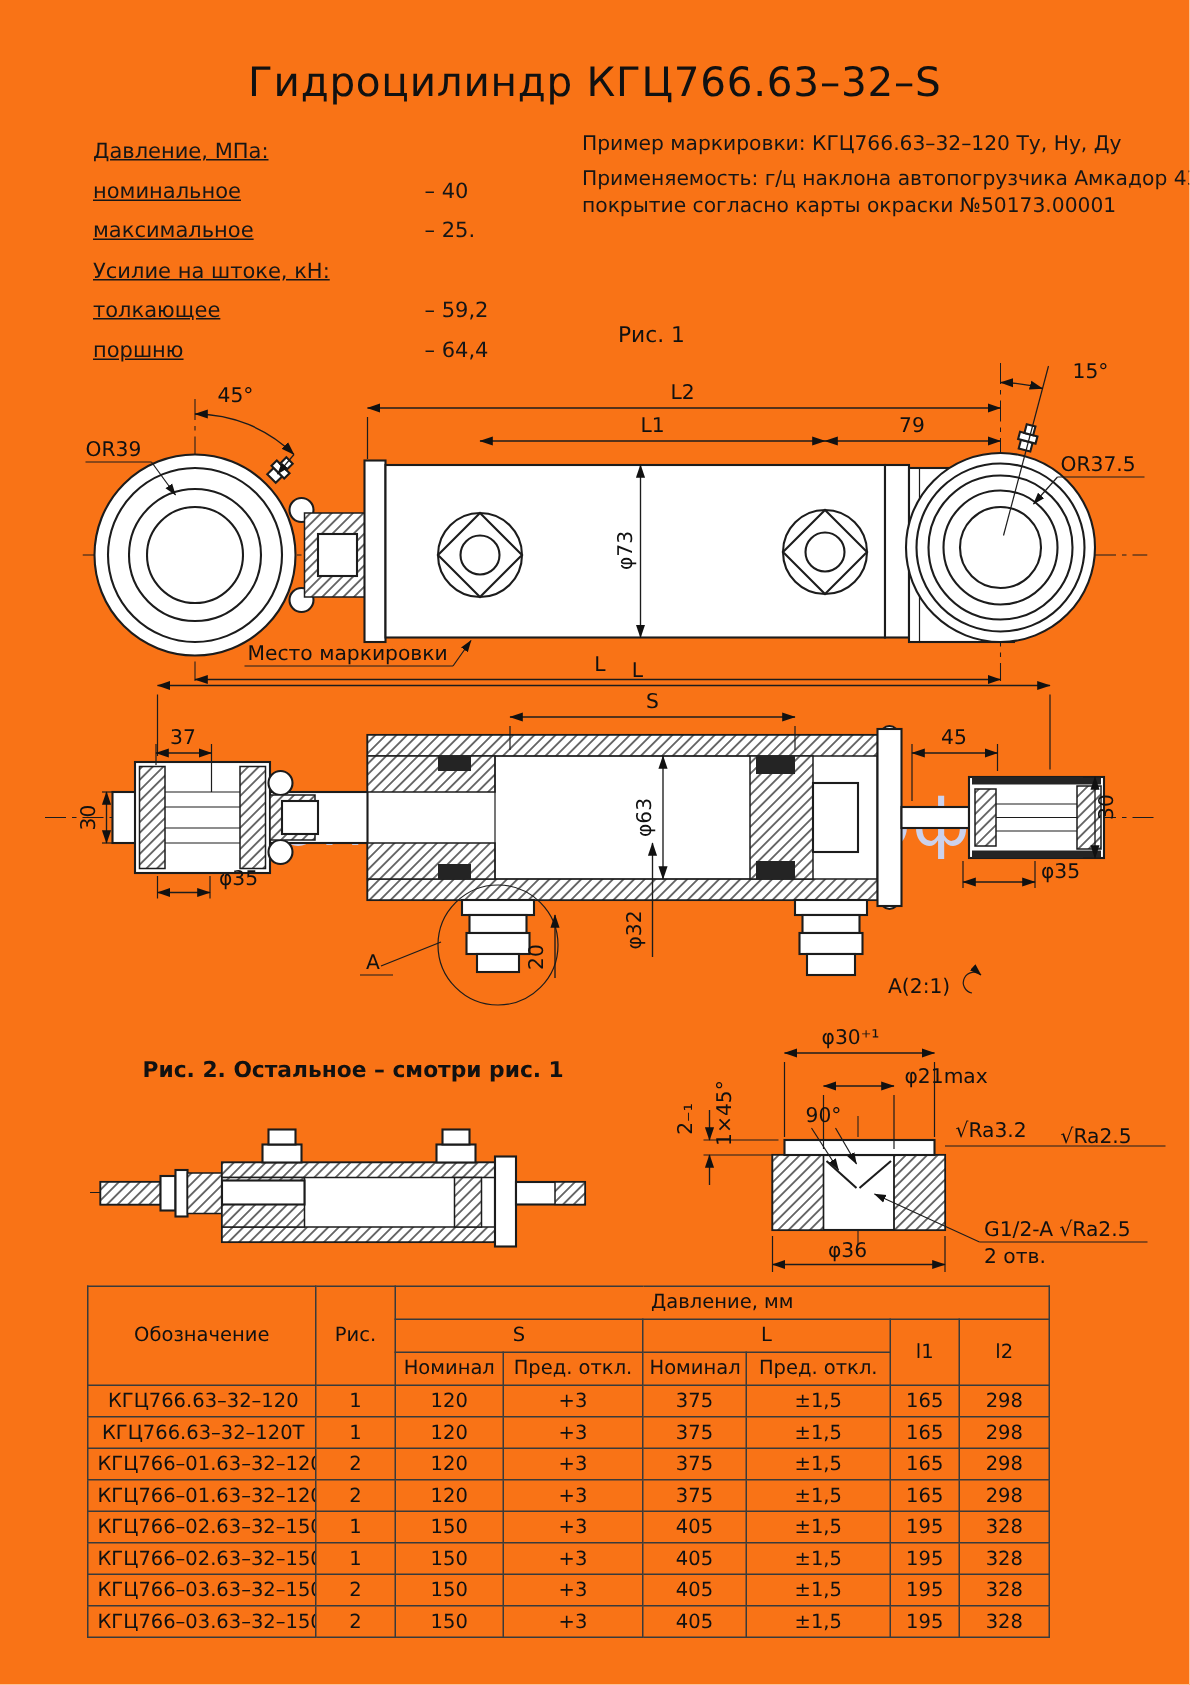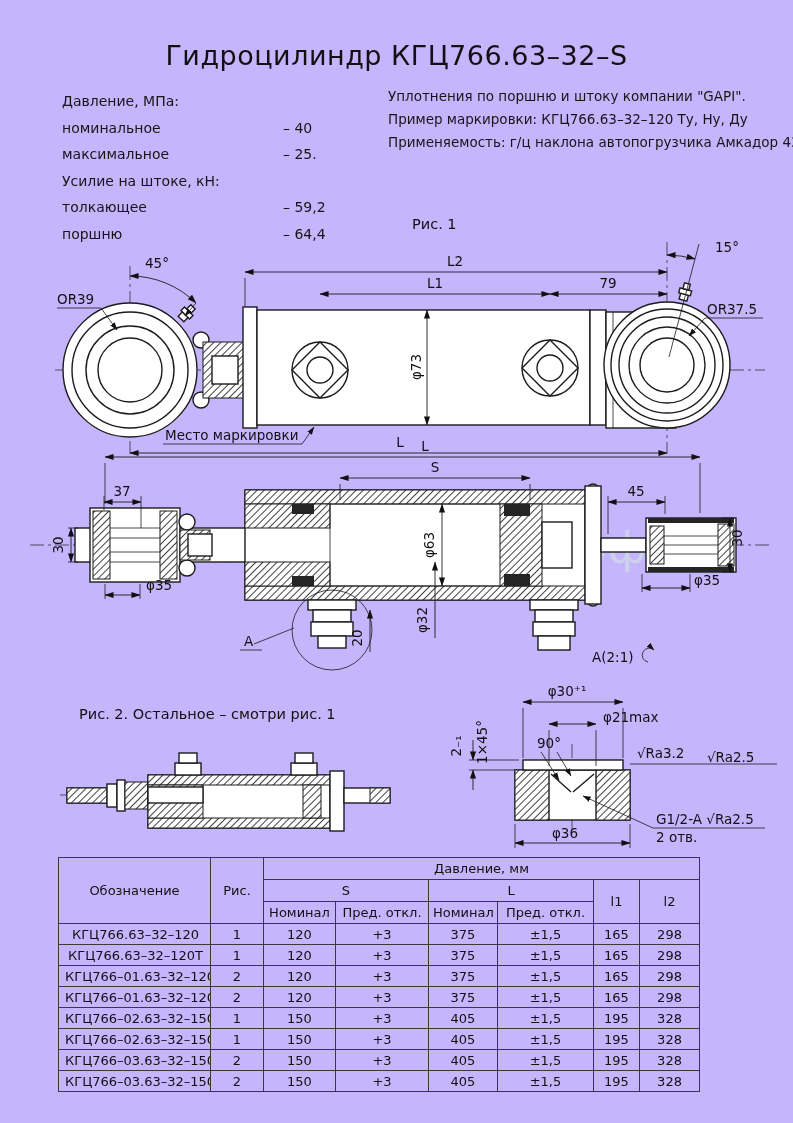--- a/index.html
+++ b/index.html
@@ -1,22 +1,22 @@
 <!DOCTYPE html>
 <html><head>
 <meta charset="utf-8">
 <style>
   html,body{margin:0;padding:0;background:#fff;}
   body{font-family:"DejaVu Sans",sans-serif;color:#161616;}
-  #sheet{position:relative;width:793px;height:1123px;background:#c4b5fd;overflow:hidden;}
+  #sheet{position:relative;width:793px;height:1123px;background:#f97316;overflow:hidden;}
   .abs{position:absolute;}
   #title{left:0;top:40px;width:793px;text-align:center;font-size:27px;letter-spacing:.5px;color:#111;}
   
   #specs{left:62px;top:88px;width:300px;font-size:14px;}
-  .spec-row{position:relative;height:26.5px;line-height:26.5px;white-space:nowrap;}
+  .spec-row{position:relative;height:26.5px;line-height:26.5px;white-space:nowrap;text-decoration:underline;}
   .spec-val{position:absolute;left:221px;top:0;}
   
   #notes{left:388px;top:88px;width:390px;font-size:13.5px;}
   .note-line{white-space:nowrap;}
   .mb7{margin-bottom:7px;} .mb2{margin-bottom:2px;}
   .caption{font-size:14.5px;color:#111;}
   
   svg{display:block;}
   .ln{fill:none;stroke:#1c1c1c;stroke-width:1.4;}
   .lnw{fill:#fff;stroke:#1c1c1c;stroke-width:1.4;}
@@ -62,23 +62,23 @@
       <span>толкающее</span>
       <span class="spec-val">– 59,2</span>
     </div>
     <div class="spec-row">
       <span>поршню</span>
       <span class="spec-val">– 64,4</span>
     </div>
   </div>
 
   <div id="notes" class="abs">
-    <div class="note-line mb7">Уплотнения по поршню и штоку компании "GAPI".</div>
     <div class="note-line mb7">Пример маркировки: КГЦ766.63–32–120 Ту, Ну, Ду</div>
     <div class="note-line mb2">Применяемость: г/ц наклона автопогрузчика Амкадор 430.</div>
+    <div class="note-line">покрытие согласно карты окраски №50173.00001</div>
   </div>
 
   <div class="abs caption" style="left:412px;top:216px;text-align:center;">Рис. 1</div>
 
   <svg class="abs" style="left:55px;top:236px;" width="710" height="224" viewBox="0 0 710 224">
     <defs>
       <pattern id="h45" width="5" height="5" patternUnits="userSpaceOnUse" patternTransform="rotate(45)">
         <rect width="5" height="5" fill="#fff"></rect>
         <line x1="2.5" y1="0" x2="2.5" y2="5" stroke="#2a2a2a" stroke-width="0.9"></line>
       </pattern>
@@ -313,21 +313,21 @@
         <text class="d" x="214" y="208">A</text>
         <line class="thin" x1="210" y1="212" x2="232" y2="212"></line>
         <line class="thin" x1="224" y1="206" x2="264" y2="190"></line>
 
         <text class="d" x="562" y="224">A(2:1)</text>
         <path class="thin" d="M618 224 A7 7 0 1 1 624 212" marker-end="url(#ar)"></path>
       </g>
     </g>
   </svg>
 
-  <div class="abs caption" style="left:79px;top:706px;">Рис. 2. Остальное – смотри рис. 1</div>
+  <div class="abs caption" style="left:95px;top:706px;font-weight:bold;">Рис. 2. Остальное – смотри рис. 1</div>
 
   <svg class="abs" style="left:55px;top:738px;" width="340" height="100" viewBox="0 0 340 100">
     <g>
       <line class="cl" x1="5" y1="57" x2="335" y2="57"></line>
       <g>
         <rect class="lnw" x="12" y="50" width="81" height="15"></rect>
         <rect class="hatch" x="12" y="50" width="40" height="15"></rect>
         <rect class="lnw" x="52" y="46" width="10" height="23"></rect>
         <rect class="lnw" x="62" y="42" width="8" height="31"></rect>
         <rect class="hatch" x="70" y="44" width="23" height="27"></rect>

